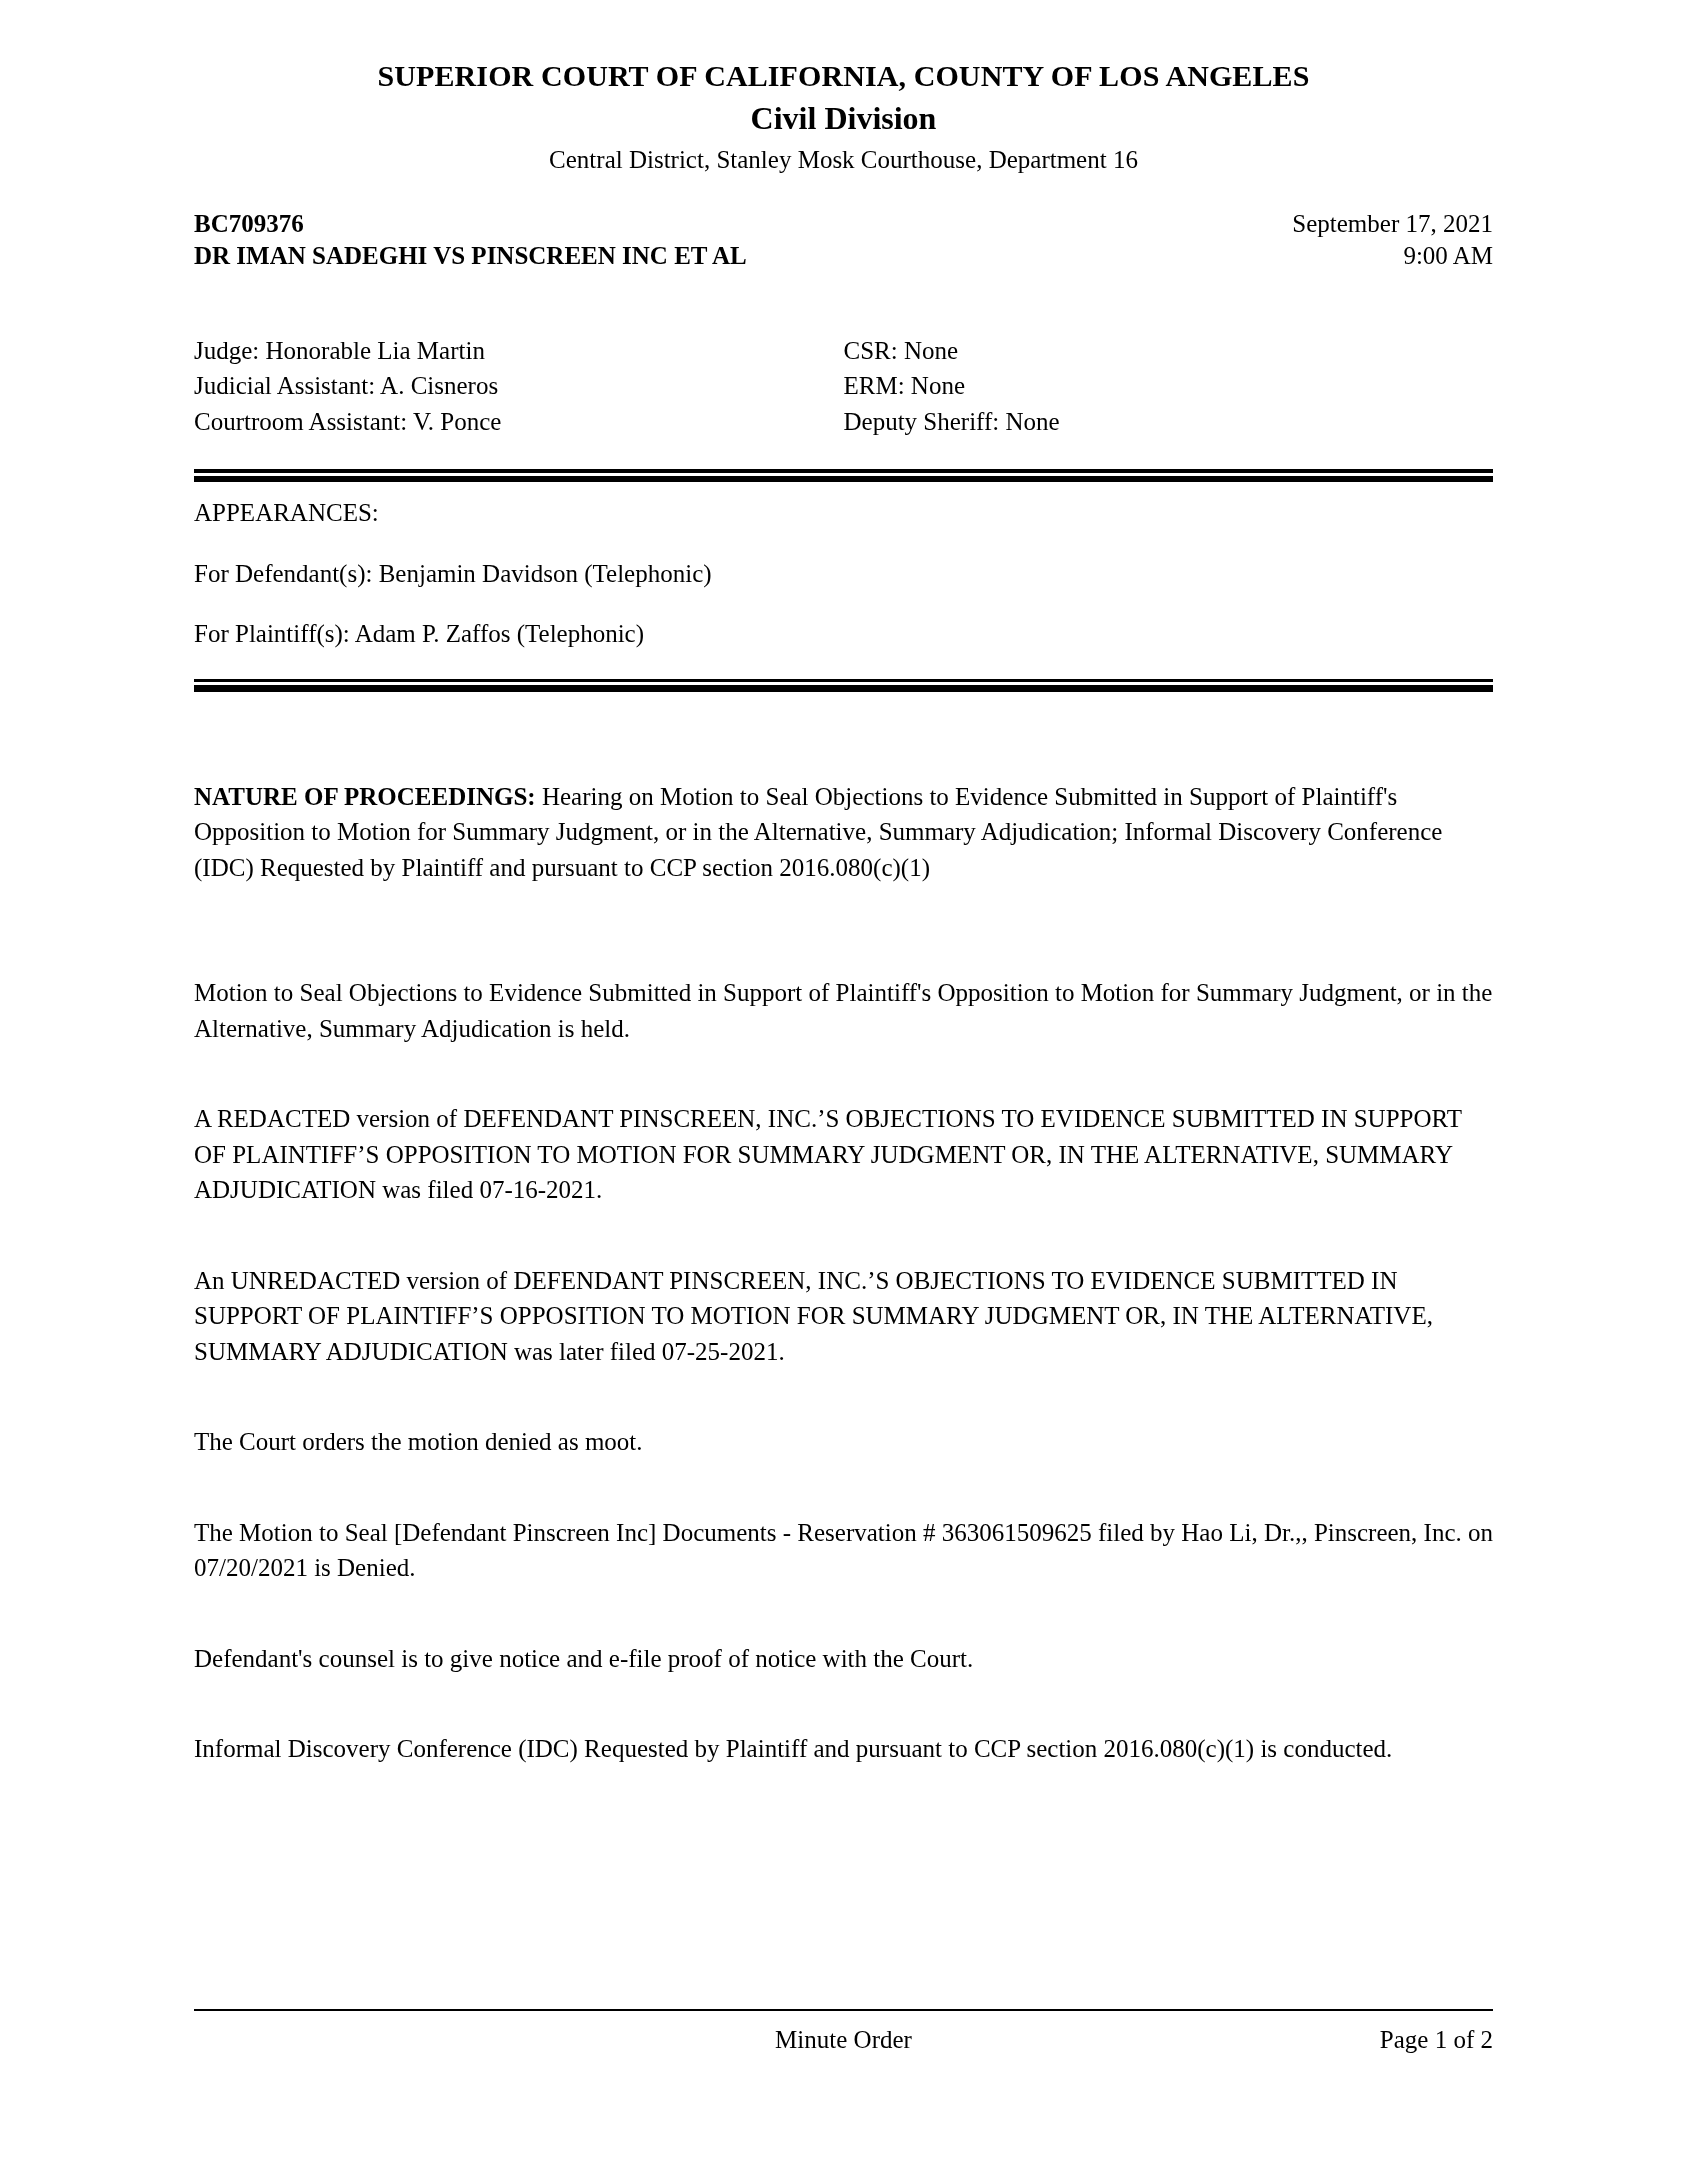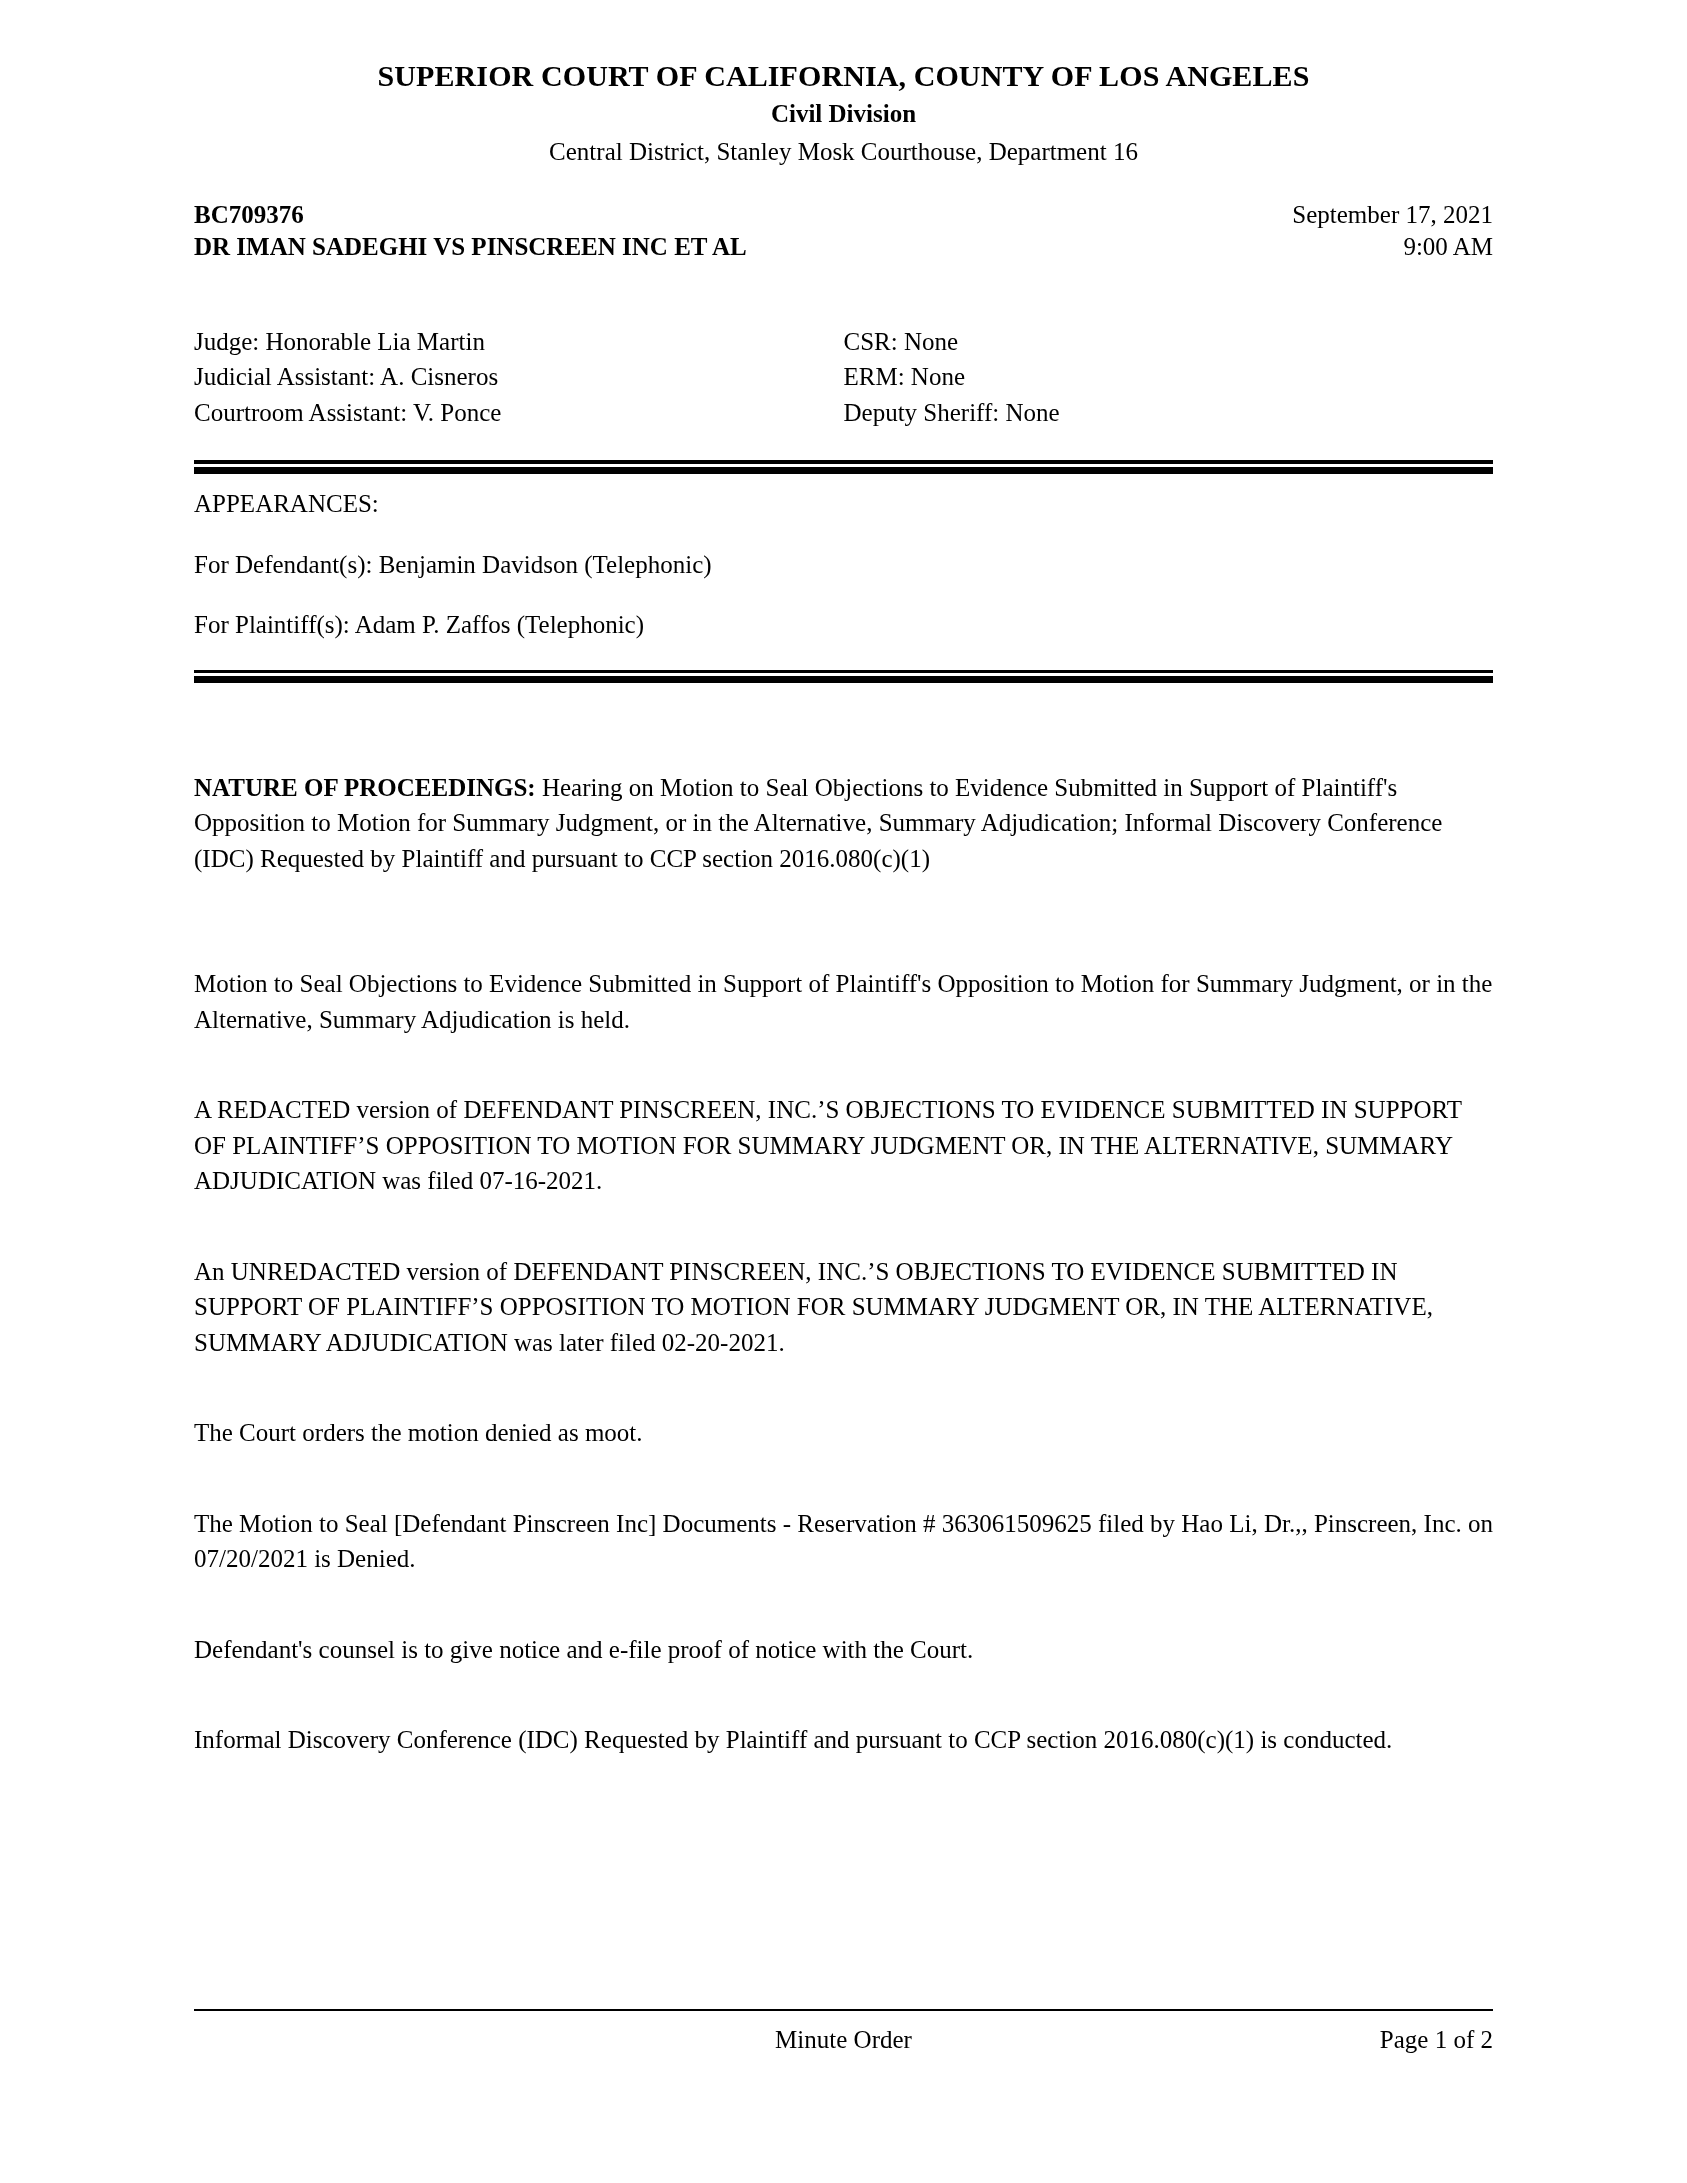--- a/index.html
+++ b/index.html
@@ -29,21 +29,21 @@
     padding-top: 59px;
   }
   .court-title {
     font-size: 30px;
     font-weight: bold;
     letter-spacing: 0.1px;
     line-height: 1.12;
     white-space: nowrap;
   }
   .court-division {
-    font-size: 25px;
+    font-size: 32px;
     font-weight: bold;
     line-height: 1.25;
     margin-top: 5.3px;
   }
   .court-location {
     font-size: 25px;
     font-weight: normal;
     line-height: 1.25;
     margin-top: 6.6px;
   }
@@ -227,21 +227,21 @@
       <div class="rule-gap"></div>
       <div class="rule-thick"></div>
     </div>
 
     <div class="body-block">
 
       <div class="nature-para"><span class="nature-label">NATURE OF PROCEEDINGS:</span><span> Hearing on Motion to Seal Objections to Evidence Submitted in Support of Plaintiff's Opposition to Motion for Summary Judgment, or in the Alternative, Summary Adjudication; Informal Discovery Conference (IDC) Requested by Plaintiff and pursuant to CCP section 2016.080(c)(1)</span></div>
 
       <div class="body-para first-body-para">Motion to Seal Objections to Evidence Submitted in Support of Plaintiff's Opposition to Motion for Summary Judgment, or in the Alternative, Summary Adjudication is held.</div>
       <div class="body-para">A REDACTED version of DEFENDANT PINSCREEN, INC.’S OBJECTIONS TO EVIDENCE SUBMITTED IN SUPPORT OF PLAINTIFF’S OPPOSITION TO MOTION FOR SUMMARY JUDGMENT OR, IN THE ALTERNATIVE, SUMMARY ADJUDICATION was filed 07-16-2021.</div>
-      <div class="body-para">An UNREDACTED version of DEFENDANT PINSCREEN, INC.’S OBJECTIONS TO EVIDENCE SUBMITTED IN SUPPORT OF PLAINTIFF’S OPPOSITION TO MOTION FOR SUMMARY JUDGMENT OR, IN THE ALTERNATIVE, SUMMARY ADJUDICATION was later filed 02-20-2021.</div>
+      <div class="body-para">An UNREDACTED version of DEFENDANT PINSCREEN, INC.’S OBJECTIONS TO EVIDENCE SUBMITTED IN SUPPORT OF PLAINTIFF’S OPPOSITION TO MOTION FOR SUMMARY JUDGMENT OR, IN THE ALTERNATIVE, SUMMARY ADJUDICATION was later filed 07-25-2021.</div>
       <div class="body-para">The Court orders the motion denied as moot.</div>
       <div class="body-para">The Motion to Seal [Defendant Pinscreen Inc] Documents - Reservation # 363061509625 filed by Hao Li, Dr.,, Pinscreen, Inc. on 07/20/2021 is Denied.</div>
       <div class="body-para">Defendant's counsel is to give notice and e-file proof of notice with the Court.</div>
       <div class="body-para">Informal Discovery Conference (IDC) Requested by Plaintiff and pursuant to CCP section 2016.080(c)(1) is conducted.</div>
 
     </div>
 
   </div>
 
   <div class="footer">

